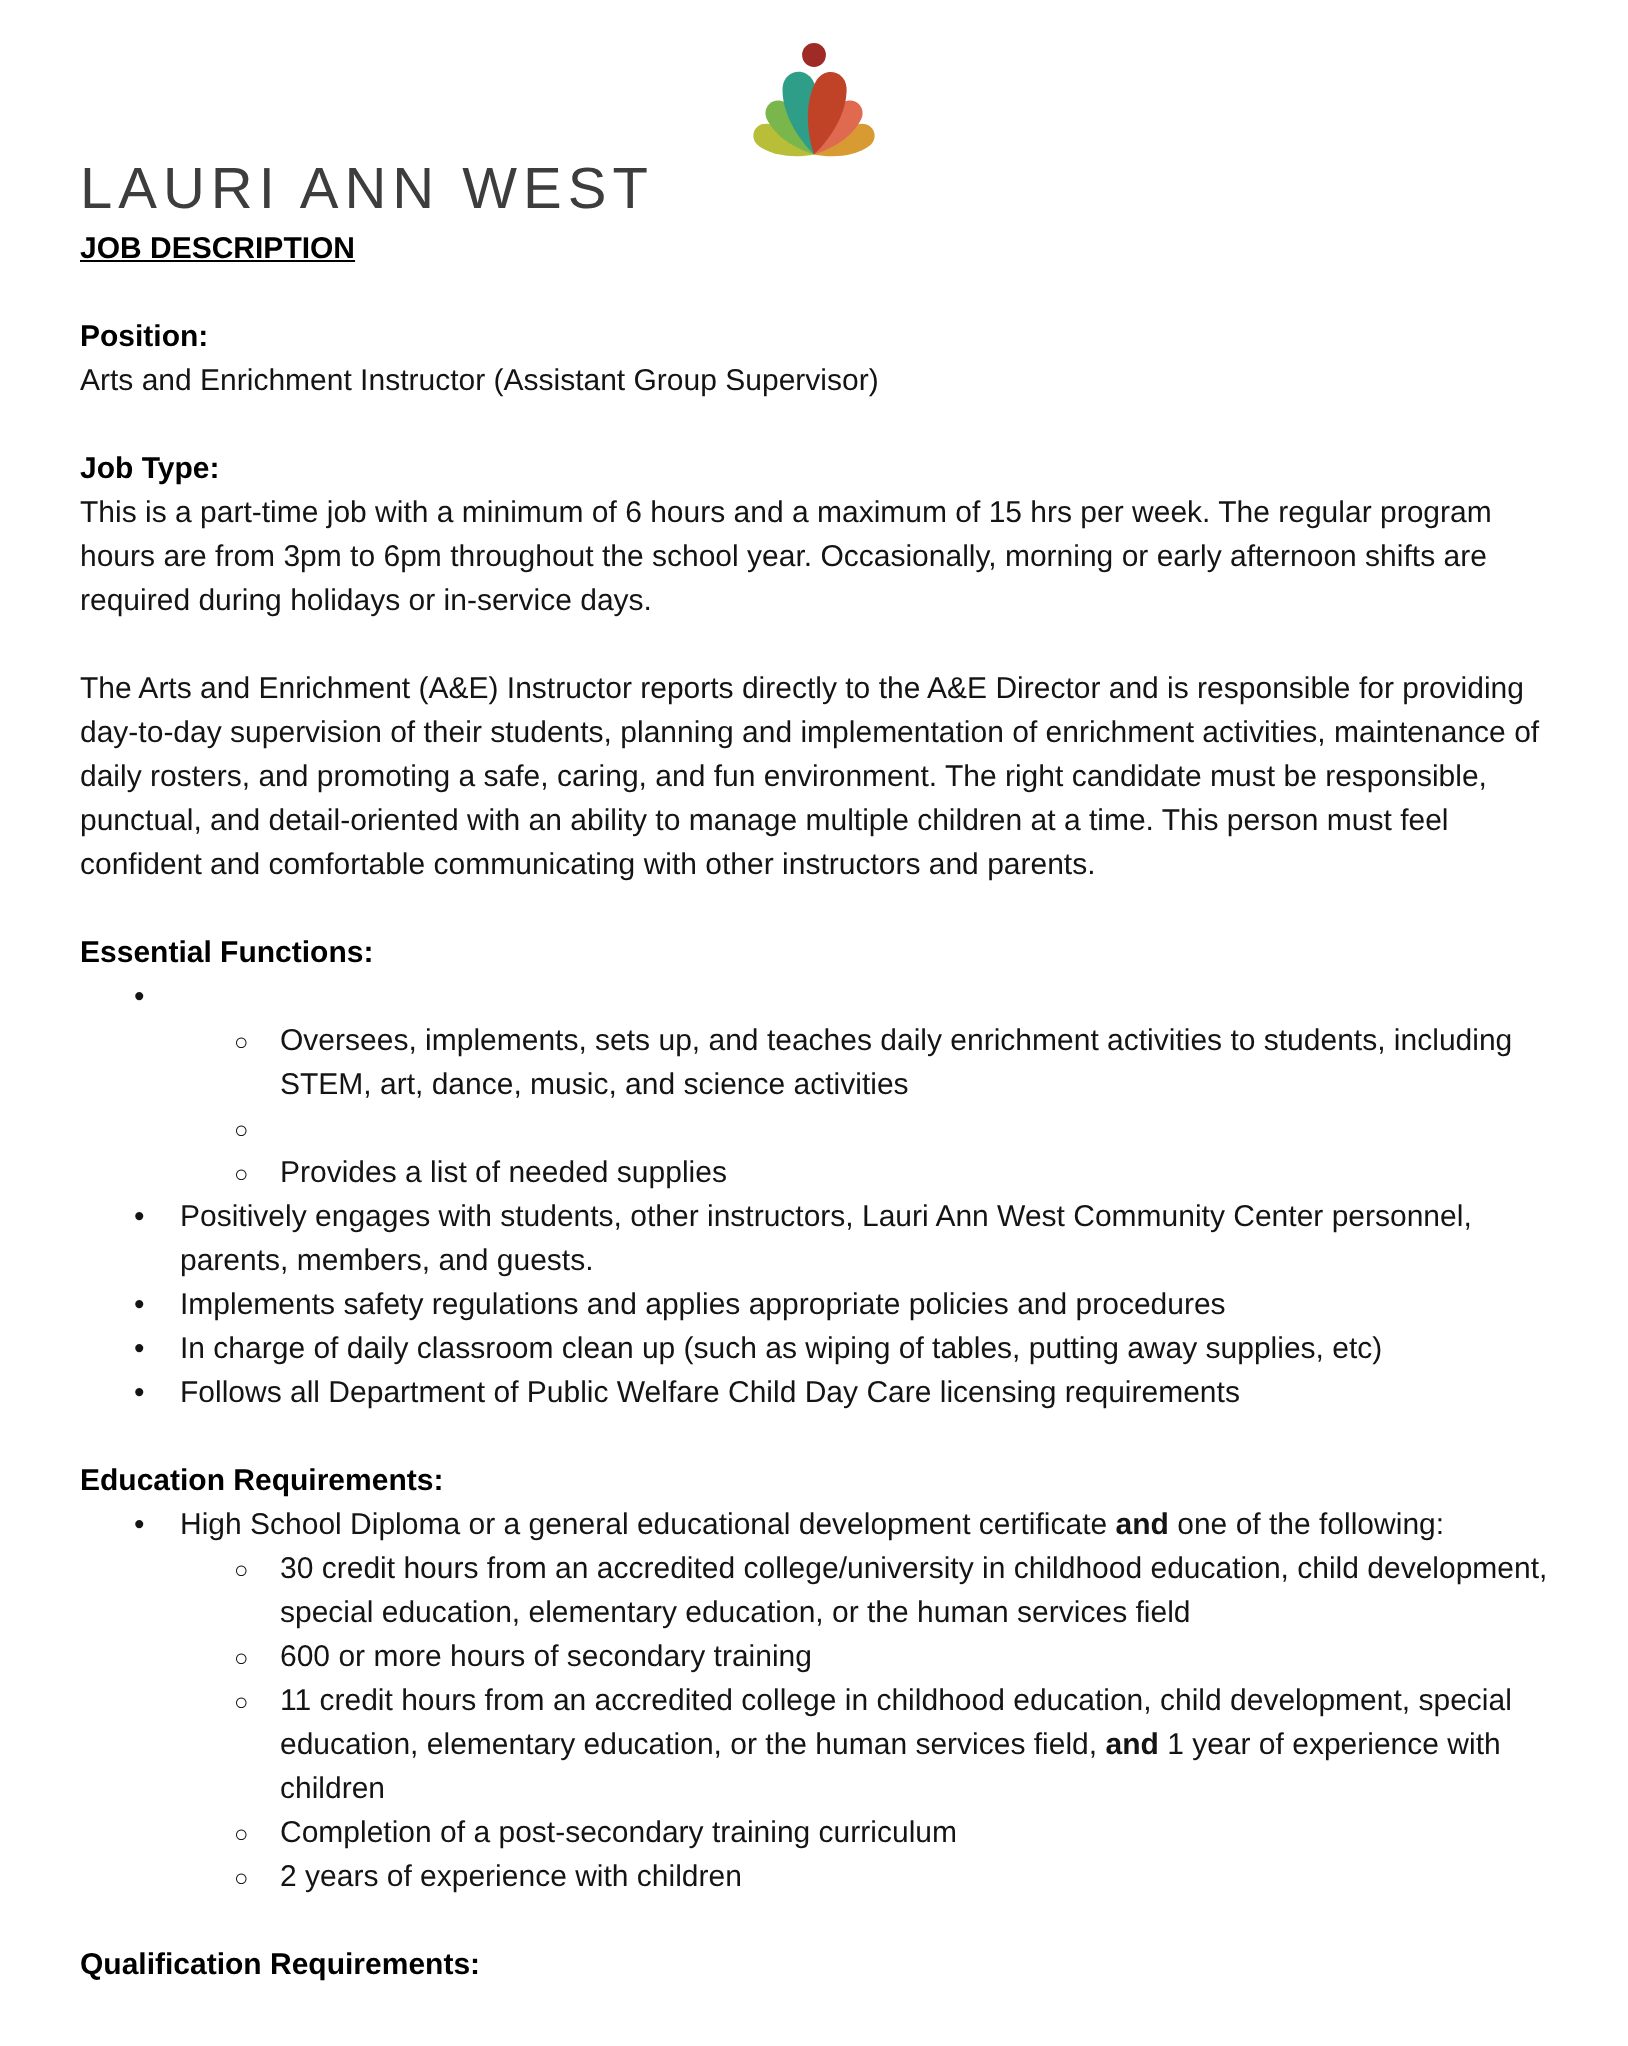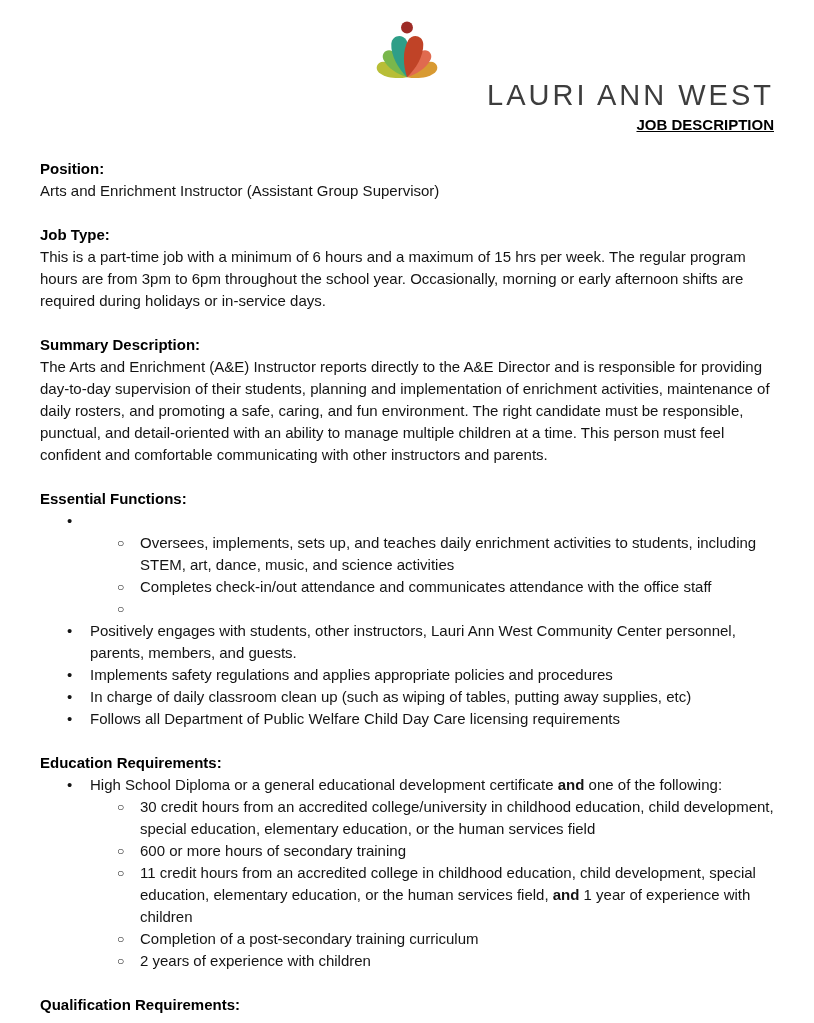--- a/index.html
+++ b/index.html
@@ -3,21 +3,21 @@
 <meta charset="utf-8">
 <style>
   html,body{margin:0;padding:0;background:#ffffff;}
   .page{
     width:814px;min-height:1023px;box-sizing:border-box;
     background:#ffffff;
     padding:10px 40px 18px 40px;
     font-family:"Liberation Sans",sans-serif;
     font-size:15px;line-height:22px;color:#141414;
   }
-  .logo-wrap{text-align:right;}
+  .logo-wrap{text-align:left;}
   .logo-graphic{display:block;margin:0 auto;}
   .brand{
     font-size:29px;line-height:31px;letter-spacing:3px;
     color:#3d3d3d;font-weight:400;white-space:nowrap;
   }
   .brand-sub{
     font-size:16px;line-height:18px;letter-spacing:4px;
     color:#9b9b9b;font-weight:400;white-space:nowrap;
   }
   .doc-title{
@@ -58,39 +58,38 @@
     <div class="h">Position:</div>
     <div class="p">Arts and Enrichment Instructor (Assistant Group Supervisor)</div>
   </div>
 
   <div class="section">
     <div class="h">Job Type:</div>
     <div class="p">This is a part-time job with a minimum of 6 hours and a maximum of 15 hrs per week. The regular program hours are from 3pm to 6pm throughout the school year. Occasionally, morning or early afternoon shifts are required during holidays or in-service days.</div>
   </div>
 
   <div class="section">
-    <div class="h">Summary Description:</div>
     <div class="p">The Arts and Enrichment (A&amp;E) Instructor reports directly to the A&amp;E Director and is responsible for providing day-to-day supervision of their students, planning and implementation of enrichment activities, maintenance of daily rosters, and promoting a safe, caring, and fun environment. The right candidate must be responsible, punctual, and detail-oriented with an ability to manage multiple children at a time. This person must feel confident and comfortable communicating with other instructors and parents.</div>
   </div>
 
   <div class="section">
     <div class="h">Essential Functions:</div>
     <div class="li l1">
       <span class="marker">•</span>
     </div>
     <div class="li l2">
       <span class="marker">○</span>
       <span class="txt"><span>Oversees, implements, sets up, and teaches daily enrichment activities to students, including STEM, art, dance, music, and science activities</span></span>
     </div>
     <div class="li l2">
       <span class="marker">○</span>
-      <span class="txt"><span>Completes check-in/out attendance and communicates attendance with the office staff</span></span>
     </div>
     <div class="li l2">
       <span class="marker">○</span>
+      <span class="txt"><span>Provides a list of needed supplies</span></span>
     </div>
     <div class="li l1">
       <span class="marker">•</span>
       <span class="txt"><span>Positively engages with students, other instructors, Lauri Ann West Community Center personnel, parents, members, and guests.</span></span>
     </div>
     <div class="li l1">
       <span class="marker">•</span>
       <span class="txt"><span>Implements safety regulations and applies appropriate policies and procedures</span></span>
     </div>
     <div class="li l1">

